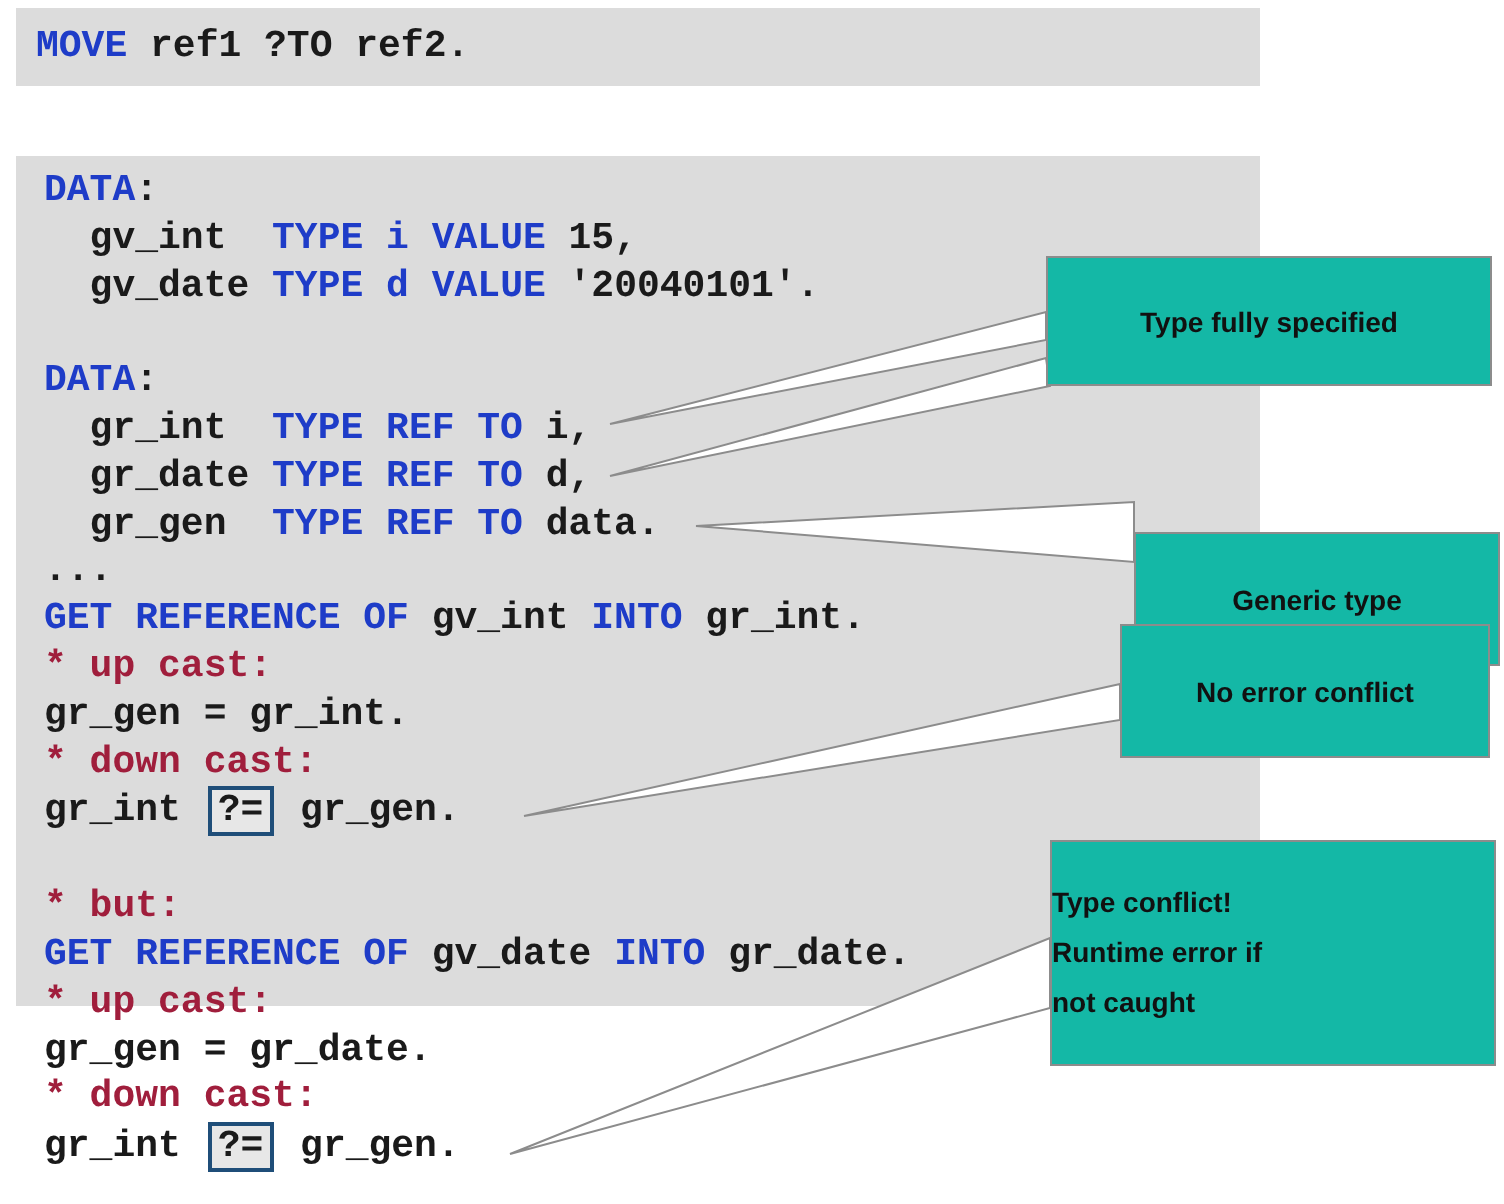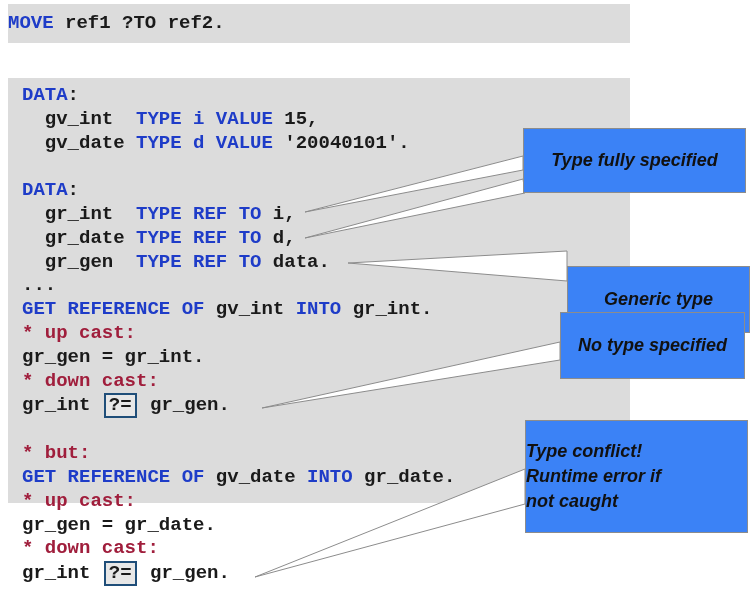--- a/index.html
+++ b/index.html
@@ -8,31 +8,31 @@
   }
   html,body{margin:0;padding:0;background:#ffffff;}
   body{width:752px;height:602px;position:relative;overflow:hidden;
        font-family:"Liberation Sans", sans-serif;}
   .panel{position:absolute;background:var(--panelBg);}
   .top-panel{left:8px;top:4px;width:622px;height:39px;display:flex;align-items:center;}
   .main-panel{left:8px;top:78px;width:622px;height:425px;box-sizing:border-box;
               padding:6px 0 0 0;}
   .code{margin:0;font-family:"Liberation Mono", monospace;font-weight:bold;
         font-size:19px;line-height:23.8px;color:var(--code);white-space:pre;}
-  .top-panel .code{}
+  .top-panel .code{padding-left:10px;}
   .main-panel .code{padding-left:14px;}
   .code .kw{color:var(--kw);}
   .code .cm{color:var(--cm);}
   .code .op{border:2px solid var(--opbox);background:#e7e7e7;padding:0 3px 1px 3px;
             margin:0 2px;display:inline-block;line-height:20px;}
   .pointers{position:absolute;left:0;top:0;z-index:2;pointer-events:none;}
   .pointers polygon{fill:#ffffff;stroke:var(--border);stroke-width:1;}
-  .callout{position:absolute;z-index:3;background:#3b82f6;border:1px solid var(--border);
-           color:#111;font-weight:bold;font-size:18px;
-           display:flex;align-items:center;justify-content:center;text-align:center;font-style:italic;}
+  .callout{position:absolute;z-index:3;background:#14b8a6;border:1px solid var(--border);
+           color:#111;font-weight:bold;font-size:14px;
+           display:flex;align-items:center;justify-content:center;text-align:center;}
   #co-0{left:523px;top:128px;width:221px;height:63px;}
   #co-1{left:567px;top:218px;width:181px;height:65px;margin-top:48px;}
   #co-2{left:560px;top:312px;width:183px;height:65px;}
   #co-3{left:525px;top:420px;width:223px;height:113px;justify-content:flex-start;
         text-align:left;box-sizing:border-box;
         white-space:pre-line;line-height:25px;}
 </style>
 </head>
 <body>
 
@@ -52,19 +52,19 @@
   <polygon points="255,577 525,469 525,504"></polygon>
 </svg>
 
 <div class="callout" id="co-0">
   <span>Type fully specified</span>
 </div>
 <div class="callout" id="co-1">
   <span>Generic type</span>
 </div>
 <div class="callout" id="co-2">
-  <span>No type specified</span>
+  <span>No error conflict</span>
 </div>
 <div class="callout" id="co-3">
   <span>Type conflict!
 Runtime error if
 not caught</span>
 </div>
 
 </body></html>

